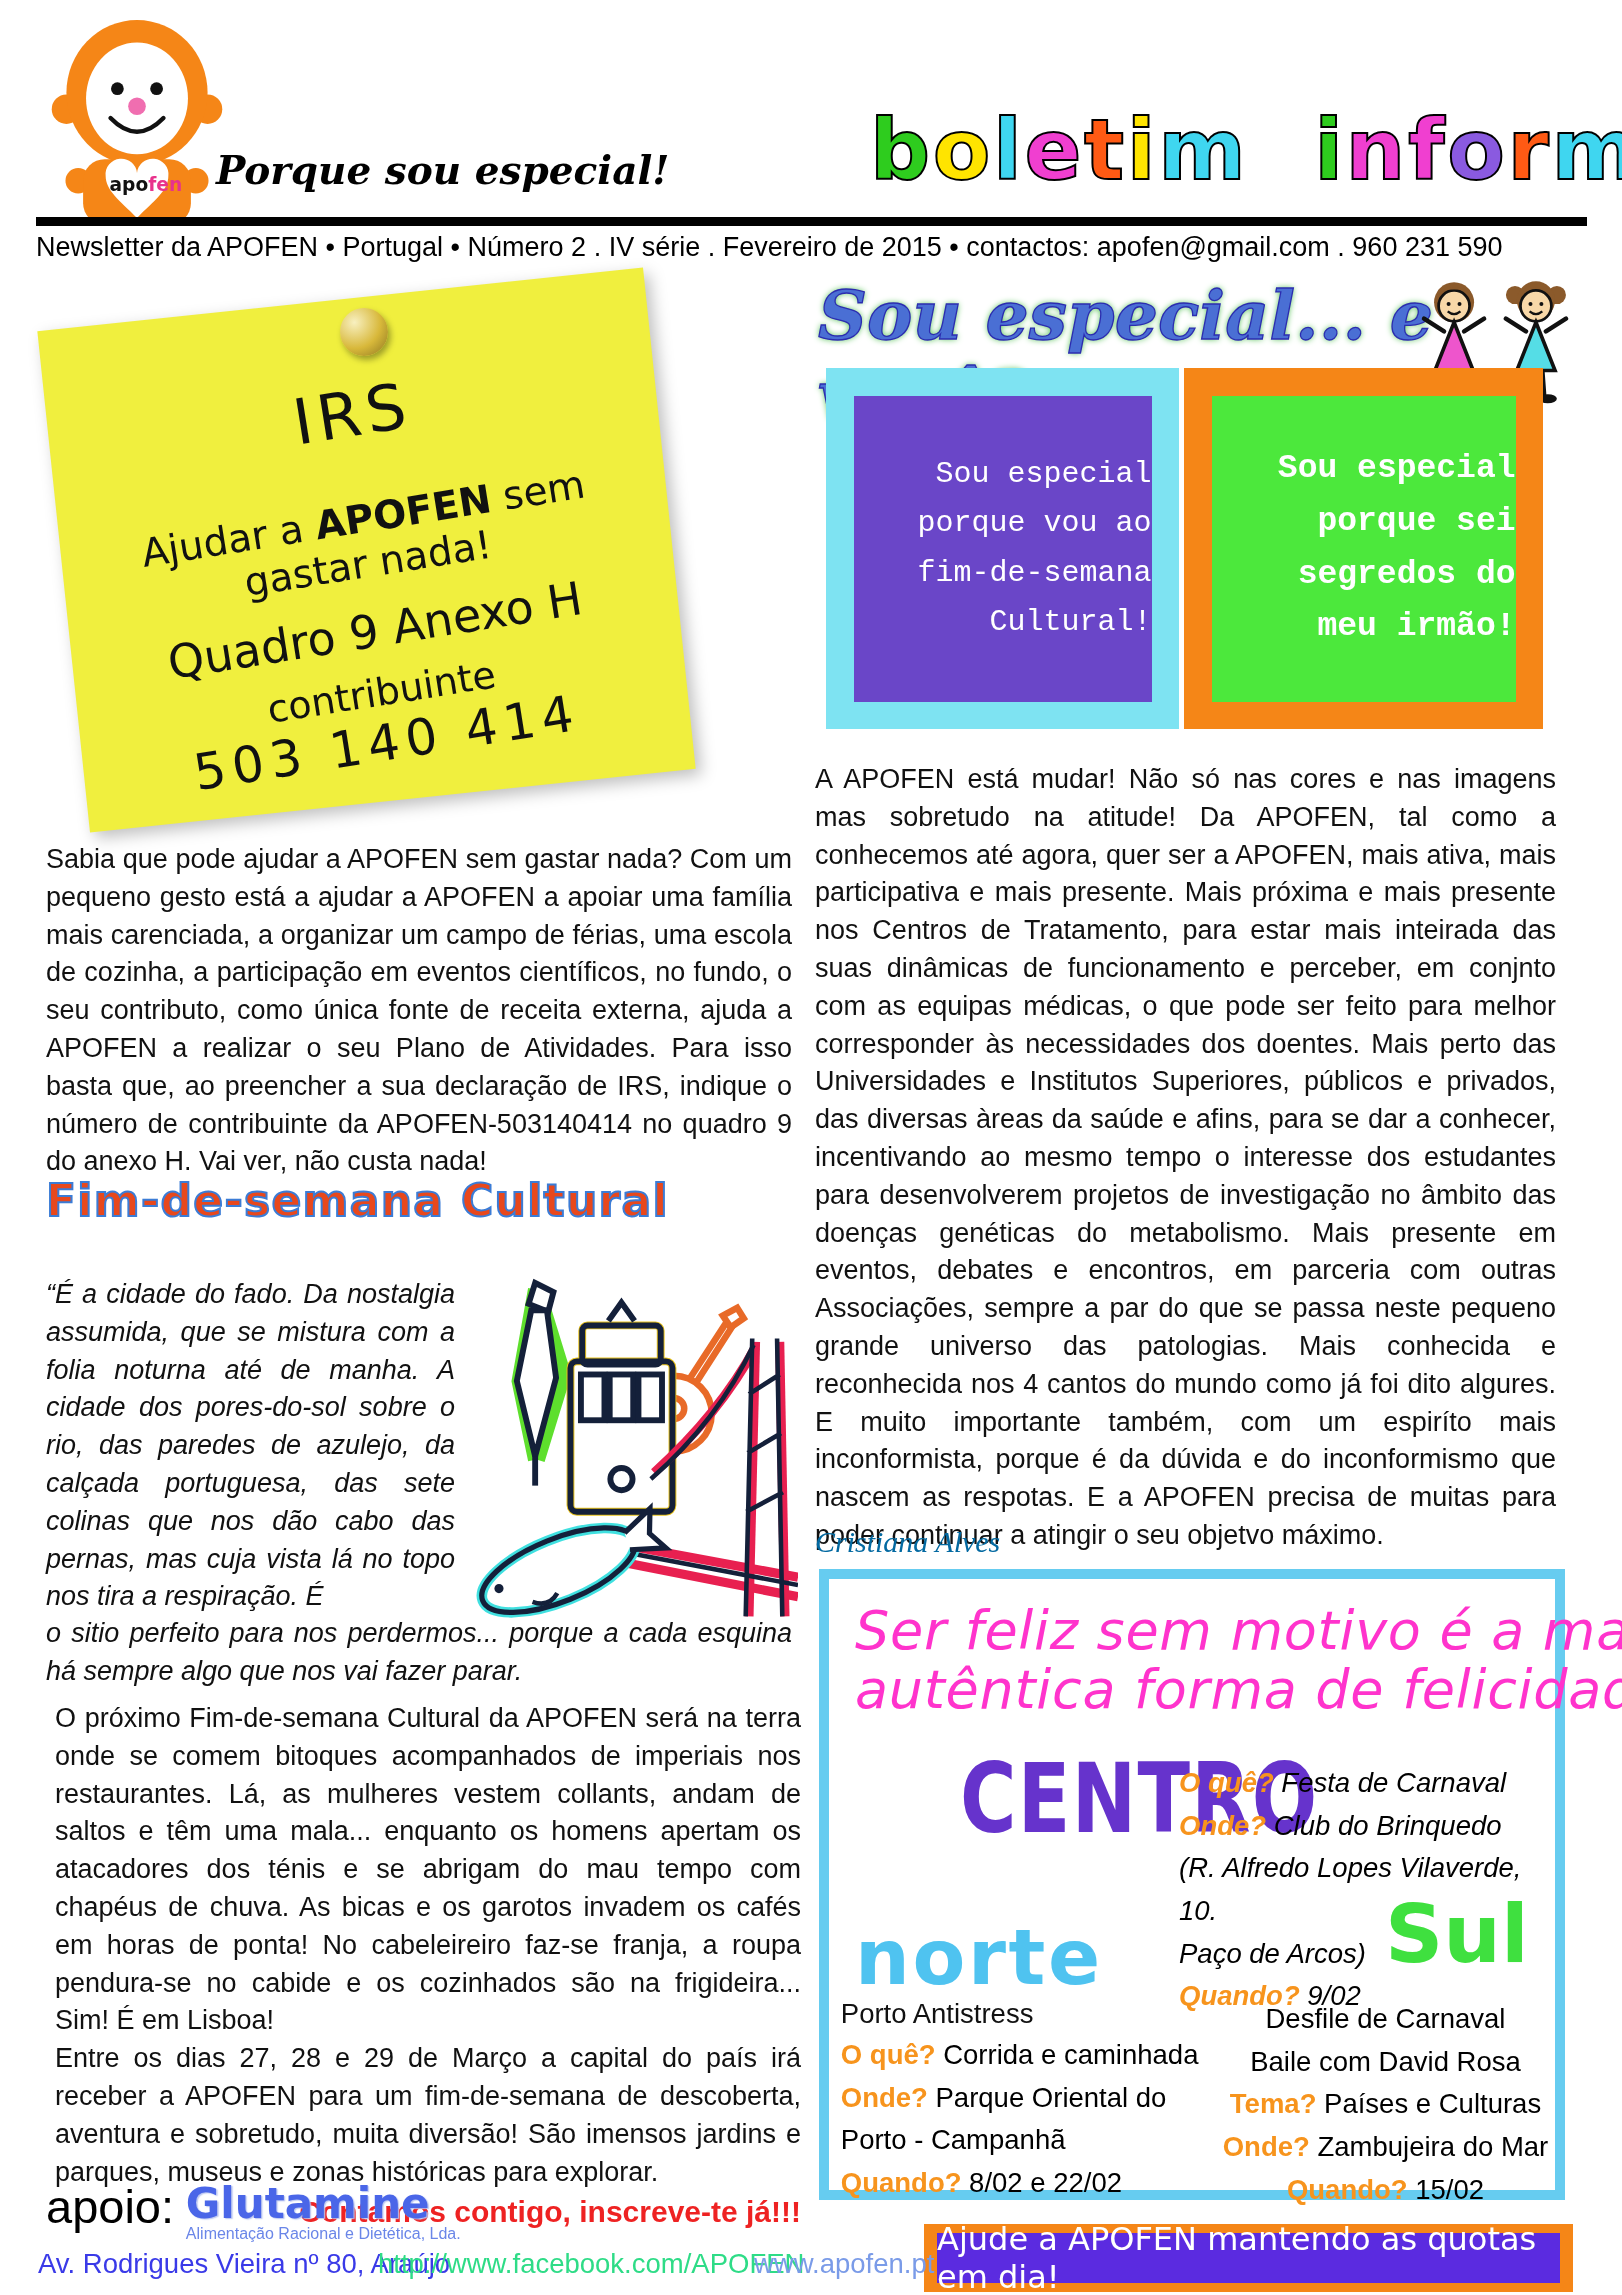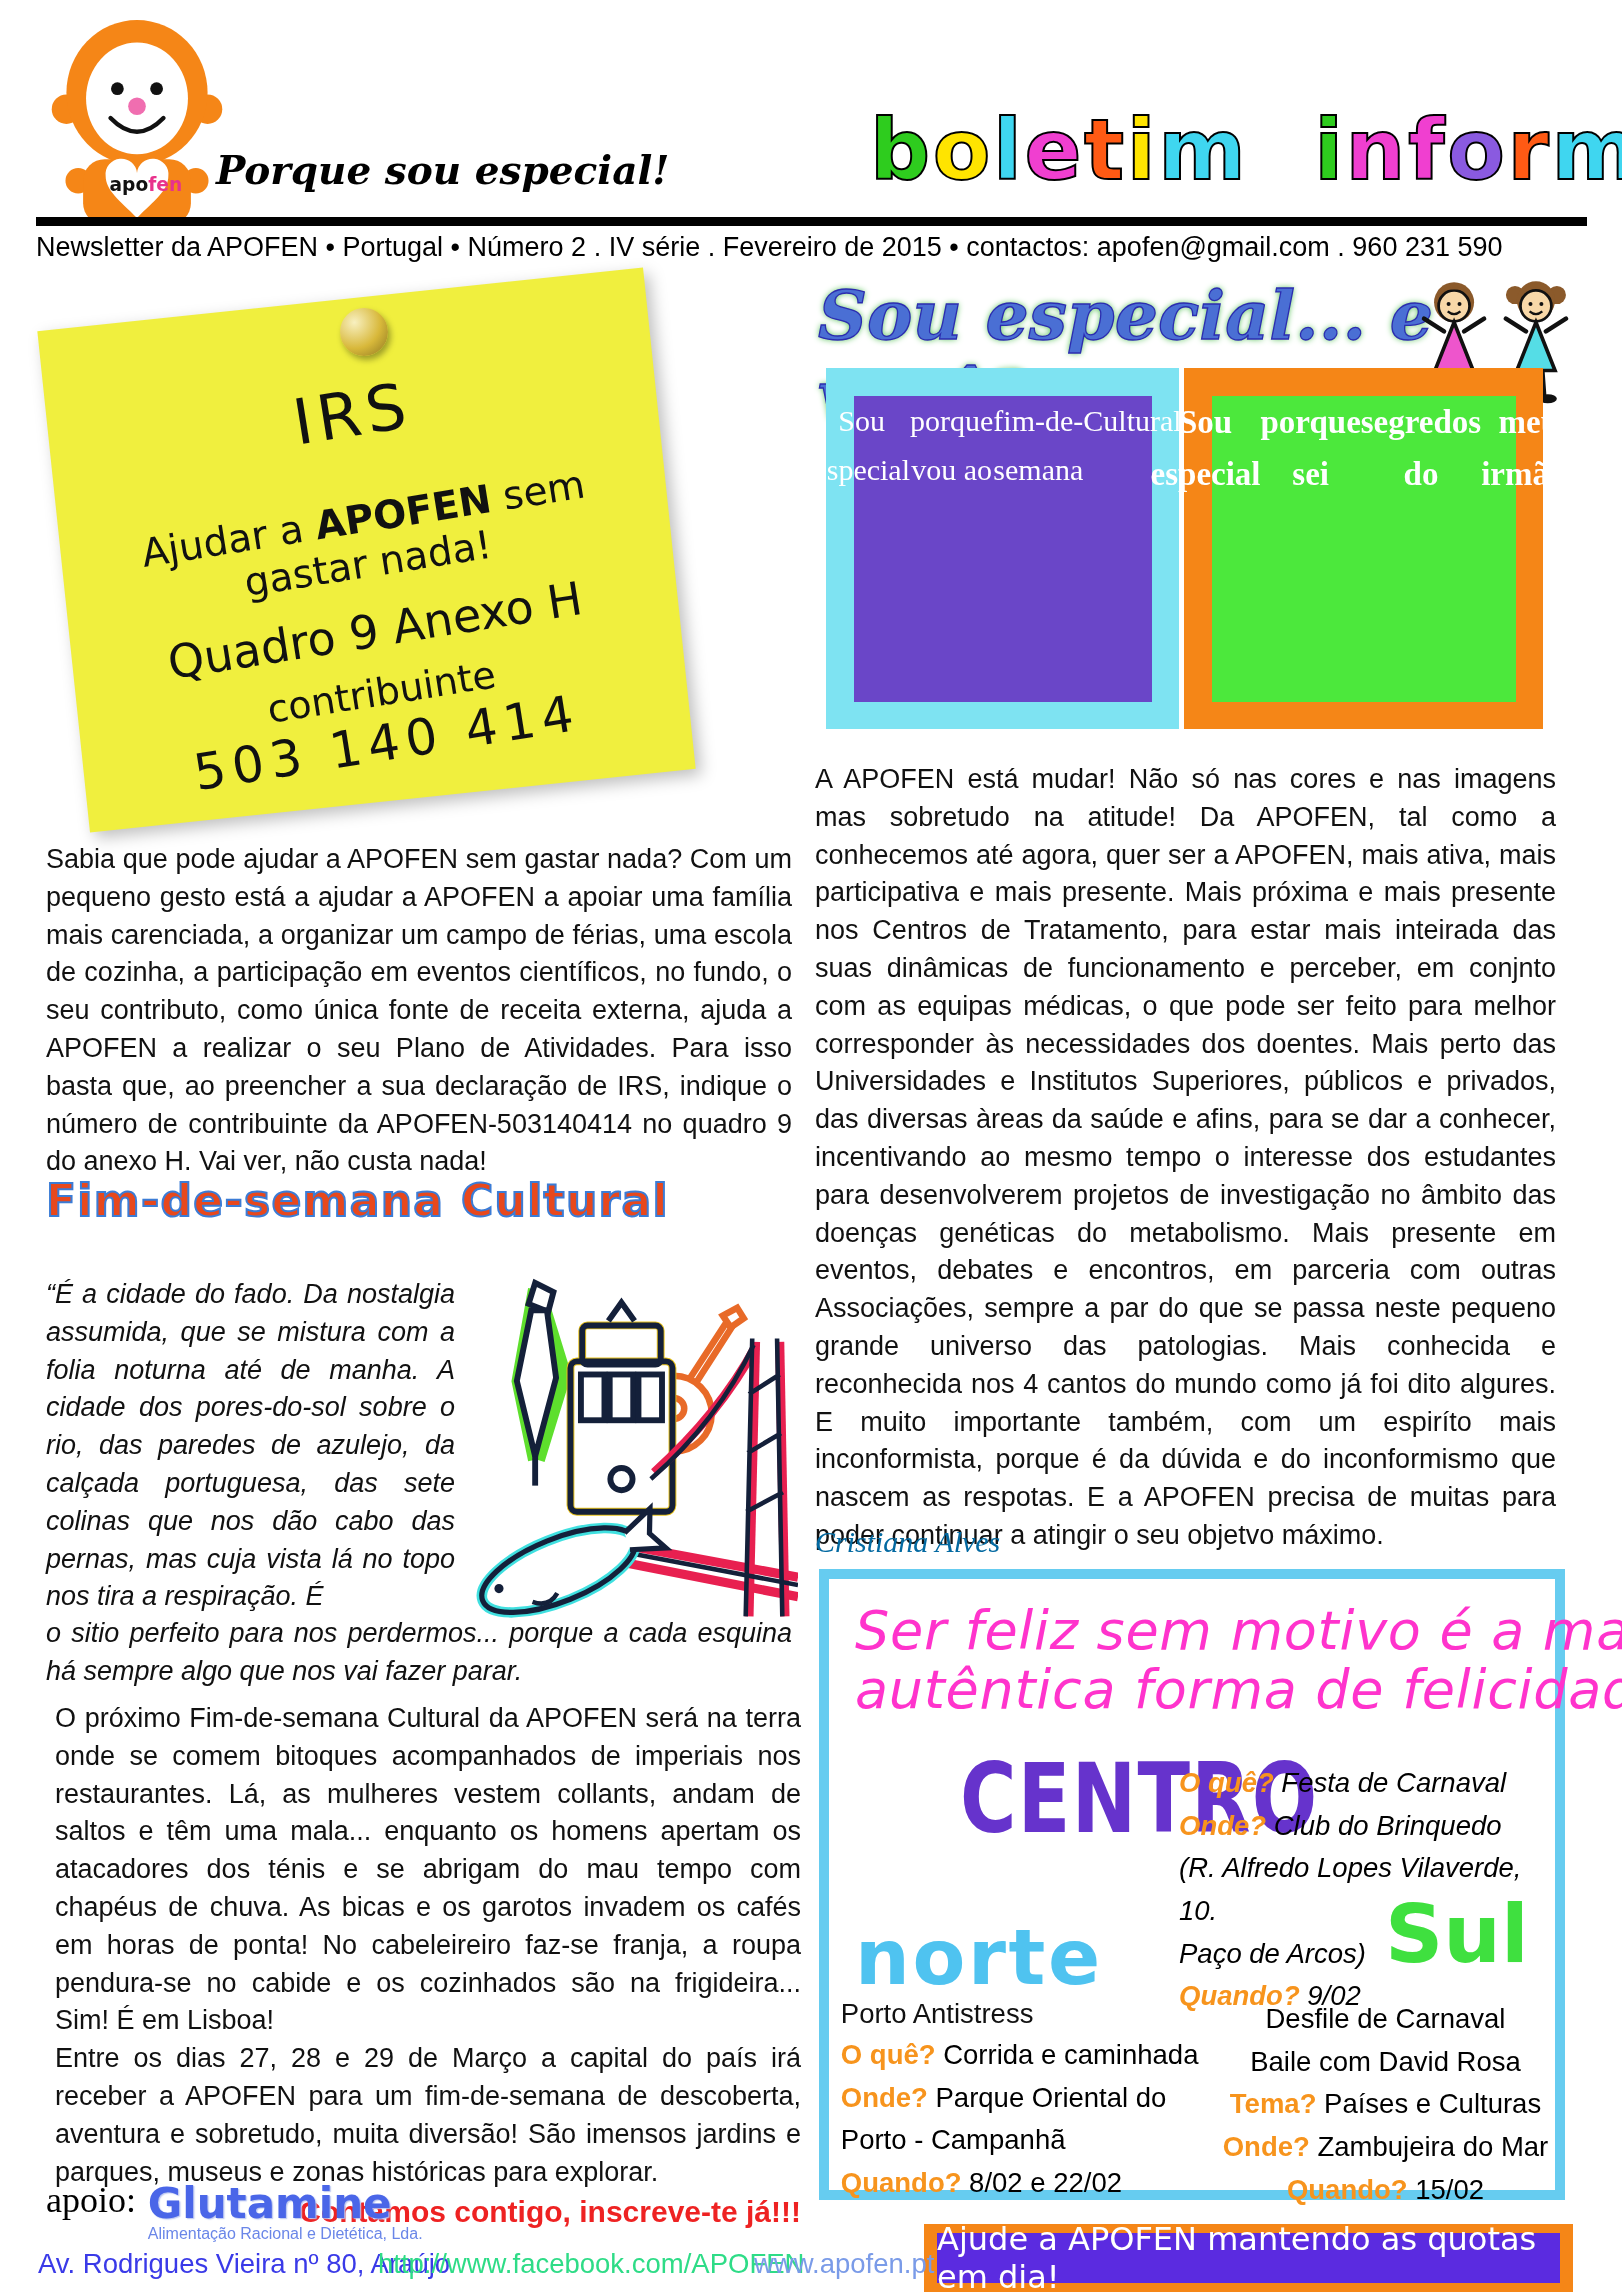--- a/index.html
+++ b/index.html
@@ -37,36 +37,36 @@
   #section-heading{left:46px;top:1175px;font-family:"DejaVu Sans",sans-serif;
       font-size:44px;font-weight:bold;color:#e8481c;-webkit-text-stroke:2px #3b7cd6;
       letter-spacing:1.3px;}
   #quote-left{left:46px;top:1276px;width:409px;}
   #lisbon-art{left:458px;top:1263px;}
   #quote-cont{left:46px;top:1615px;width:746px;}
   #left-flow{left:55px;top:1700px;width:746px;}
   #cta-line{margin-top:3.9px;text-align:right;color:#ee2222;font-weight:bold;
             font-size:30px;font-style:normal;}
   #apoio-row{left:46px;top:2179px;display:flex;align-items:flex-start;gap:11.8px;}
-  #apoio-label{font-size:36px;color:#000;font-family:Liberation Serif, serif;}
+  #apoio-label{font-size:47px;color:#000;}
   #sponsor-name{font-size:42px;font-weight:bold;color:#4a66e8;
                 font-family:"DejaVu Sans",sans-serif;text-shadow:1.3px 1.3px 1.3px #b8c4f0;}
   #sponsor-sub{font-size:16px;color:#6a86e8;margin-top:-2.6px;}
 
   
   #right-title{left:818px;top:275px;font-family:"DejaVu Serif",serif;
       font-style:italic;font-weight:bold;font-size:68px;color:#4a6fd4;
       -webkit-text-stroke:1.3px #2c2cb0;text-shadow:0 0 6.5px #44bb44;}
   #kids-art{left:1413px;top:275px;}
   .duo-box{top:368px;height:361px;}
   #box1{left:826px;width:353px;background:#7ee3f2;}
   #box2{left:1184px;width:359px;background:#f58617;}
   .inner-box{position:absolute;left:27.5px;top:27.5px;right:27.5px;bottom:27.5px;
-             display:flex;flex-direction:row;justify-content:center;
-             text-align:center;color:#fff;font-family:Liberation Serif, serif;}
+             display:flex;flex-direction:column;justify-content:center;
+             text-align:right;color:#fff;font-family:Liberation Mono, monospace;}
   #inner1{background:#6a46c8;font-size:30px;line-height:1.65;}
   #inner2{background:#4ce83c;font-size:33px;font-weight:bold;line-height:1.6;}
   #right-article{left:815px;top:738px;width:741px;margin-top:23px;}
   #signature{left:815px;top:1525px;font-size:30px;font-style:italic;
              font-family:Liberation Serif, serif;color:#0369a1;}
 
   
   #happy-box{left:819px;top:1569px;width:746px;height:631px;background:#fff;
              border:10.5px solid #66ccf0;box-sizing:border-box;}
   .happy-title{position:absolute;left:26px;font-family:"DejaVu Sans",sans-serif;

